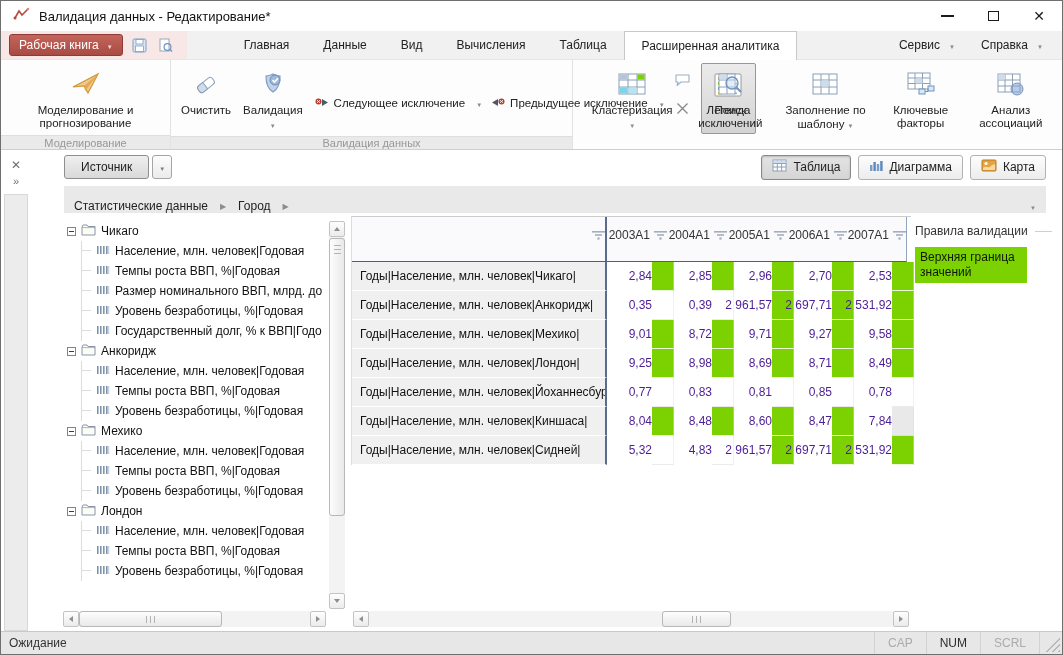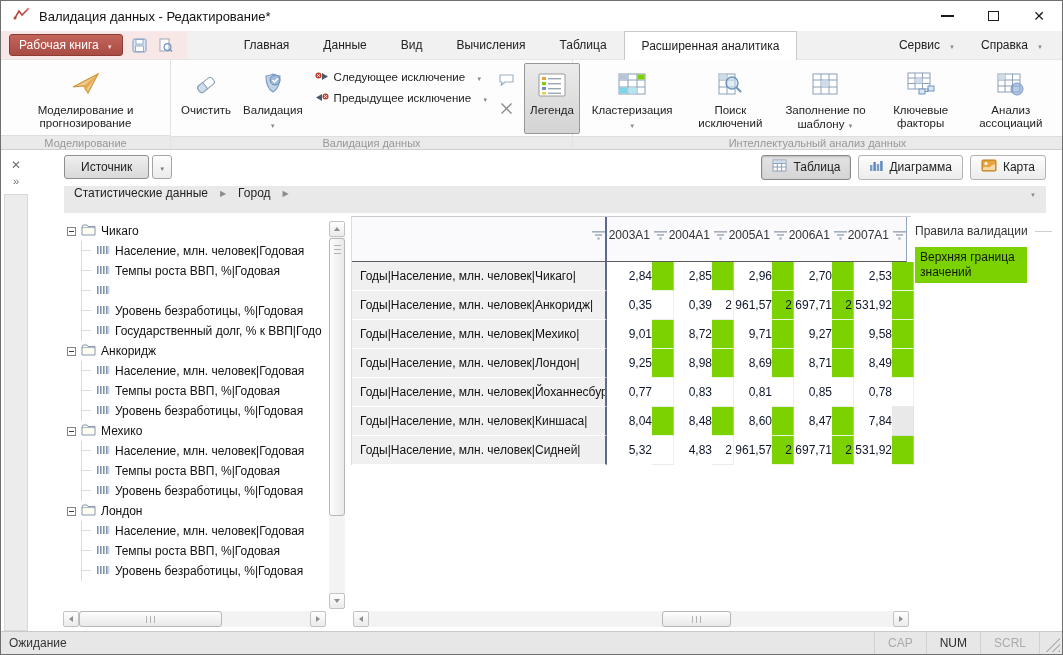--- a/index.html
+++ b/index.html
@@ -33,21 +33,21 @@
 
   
   .ribbonbody{height:91px;background:#fdfdfd;border-top:1px solid #e6e6e6;border-bottom:1px solid #cfcfcf;display:flex;flex:0 0 auto;}
   .rgroup{display:flex;flex-direction:column;border-right:1px solid #e2e2e2;}
   .rgroup-content{flex:1;display:flex;align-items:stretch;padding:3px 4px 2px 4px;}
   .rgroup-label{height:17px;background:#eaeaea;border-top:1px solid #dedede;color:#989898;font-size:11px;display:flex;align-items:center;justify-content:center;white-space:nowrap;padding:0 8px;}
   .bigbtn{display:flex;flex-direction:column;align-items:center;justify-content:flex-start;padding:4px 5px 2px 5px;text-align:center;font-size:11.5px;line-height:13px;color:#222;border:1px solid transparent;border-radius:2px;}
   .bigbtn .ic{height:34px;display:flex;align-items:center;justify-content:center;margin-bottom:2px;}
   .bigbtn.pressed{background:linear-gradient(#ebebeb,#d3d3d3);border:1px solid #979797;}
   .bigbtn .arr{color:#8a8a8a;margin-top:1px;}
-  .excol{display:flex;flex-direction:column;justify-content:flex-start;gap:9px;padding:8px 4px 0 6px;}
+  .excol{display:flex;flex-direction:row;justify-content:flex-start;gap:9px;padding:8px 4px 0 6px;}
   .exbtn{display:flex;align-items:center;gap:5px;font-size:11.5px;white-space:nowrap;color:#222;}
   .exbtn .arr{color:#8a8a8a;margin-left:6px;}
   .stackcol{display:flex;flex-direction:column;align-items:center;gap:10px;padding:8px 6px 0 4px;}
   .smbtn{width:20px;height:18px;display:flex;align-items:center;justify-content:center;color:#9aa7b5;}
 
   
   .workspace{flex:1;display:flex;min-height:0;background:#fff;}
   .leftrail{width:30px;flex:0 0 auto;display:flex;flex-direction:column;align-items:center;padding-top:7px;background:#fff;}
   .railbtn{width:18px;height:16px;display:flex;align-items:center;justify-content:center;color:#6f6f6f;font-size:12px;}
   .railstrip{margin-top:5px;width:24px;flex:1;background:#ececec;border:1px solid #d8d8d8;}
@@ -63,21 +63,21 @@
 
   .toolbar{height:34px;display:flex;align-items:center;padding:0 16px 0 33px;flex:0 0 auto;background:#fff;}
   .splitbtn{display:flex;align-items:center;gap:3px;}
   .splitmain{height:24px;background:linear-gradient(#efefef,#d9d9d9);border:1px solid #8f8f8f;border-radius:3px;padding:0 16px;display:flex;align-items:center;font-size:12px;color:#222;}
   .splitarrow{height:24px;width:20px;background:linear-gradient(#fdfdfd,#ebebeb);border:1px solid #a5a5a5;border-radius:3px;display:flex;align-items:center;justify-content:center;}
   .splitarrow .arr{color:#7d7d7d;}
   .viewbtns{margin-left:auto;display:flex;gap:7px;}
   .viewbtn{height:25px;display:flex;align-items:center;gap:6px;border:1px solid #b2b2b2;border-radius:3px;background:linear-gradient(#fdfdfd,#ececec);padding:0 10px;font-size:12px;color:#222;}
   .viewbtn.active{background:linear-gradient(#e3e3e3,#d5d5d5);border-color:#898989;box-shadow:inset 0 1px 2px rgba(0,0,0,.18);}
 
-  .breadcrumbbar{height:27px;margin:2px 16px 0 33px;background:#e9e9e9;display:flex;align-items:flex-start;padding:0 10px;flex:0 0 auto;}
+  .breadcrumbbar{height:27px;margin:2px 16px 0 33px;background:#e9e9e9;display:flex;align-items:flex-end;padding:0 10px;flex:0 0 auto;}
   .bcitem{font-size:12px;color:#222;}
   .bcsep{color:#8c8c8c;font-size:8px;margin:0 12px;}
   .bcarrow{margin-left:auto;color:#8a8a8a;}
 
   .content{flex:1;display:flex;min-height:0;padding-top:3px;}
   
   .treepanel{width:285px;margin-left:30px;flex:0 0 auto;position:relative;display:flex;flex-direction:column;}
   .treescroll{flex:1;padding:5px 20px 0 6px;overflow:hidden;}
   .tgrow{height:20px;display:flex;align-items:center;gap:5px;}
   .expander{width:9px;height:9px;border:1px solid #848484;background:#fff;position:relative;flex:0 0 auto;}
@@ -102,21 +102,21 @@
   .tri-r{width:0;height:0;border-top:3px solid transparent;border-bottom:3px solid transparent;border-left:4px solid #8f8f8f;}
 
   
   .gridarea{width:560px;margin-left:5px;flex:0 0 auto;display:flex;flex-direction:column;}
   .datatable{display:grid;grid-template-columns:255px repeat(5,60px);border-top:1px solid #cccccc;border-left:1px solid #dddddd;flex:0 0 auto;}
   .hcell{height:45px;background:#fafafc;border-bottom:1px solid #5c5c5c;display:flex;flex-direction:row;align-items:center;justify-content:flex-end;padding-bottom:7px;gap:4px;font-size:12px;color:#333;}
   .hcell .ylab{margin-bottom:1px;}
   .corner{border-right:2px solid #5b6a8d;}
   .lastcol{border-right:1px solid #93a4be;}
   .rhcell{height:29px;background:#f0f0f0;border-bottom:1px solid #ffffff;border-right:2px solid #5b6a8d;display:flex;align-items:center;padding:0 8px;font-size:12px;color:#111;white-space:nowrap;overflow:hidden;}
-  .dcell{height:29px;display:flex;align-items:center;justify-content:flex-end;padding-right:21px;font-size:12px;color:#0f172a;white-space:nowrap;margin-left:45px;}
+  .dcell{height:29px;display:flex;align-items:center;justify-content:flex-end;padding-right:21px;font-size:12px;color:#4c1d95;white-space:nowrap;margin-left:45px;}
   .dcell.g{background:var(--green,#7CD201);border-bottom:1px solid rgba(255,255,255,.85);border-right:1px solid rgba(255,255,255,.28);}
   .dcell.w{background:#fff;border-bottom:1px solid #ebebeb;border-right:1px solid #f0f0f0;}
   .dcell.m{background:#e9e9e9;border-bottom:1px solid #dfdfdf;border-right:1px solid #e3e3e3;}
   .gridspacer{flex:1;}
 
   
   .rulespanel{flex:1;margin-left:2px;padding:8px 10px 0 2px;min-width:0;}
   .rulestitle{display:flex;align-items:center;gap:7px;font-size:12px;color:#333;white-space:nowrap;}
   .rulestitle .line{flex:1;border-top:1px solid #cfcfcf;min-width:8px;}
   .rulebadge{margin-top:9px;background:var(--green,#7CD201);padding:3px 5px;font-size:12px;line-height:15px;color:#0f1a00;width:112px;}
@@ -347,21 +347,20 @@
             <svg width="30" height="26" viewBox="0 0 30 26">
                 <rect x="2" y="2" width="22" height="18" fill="#fff" stroke="#8aa0b8"></rect>
                 <path d="M2 8 H24 M2 14 H24 M9 2 V20 M16.5 2 V20" stroke="#8aa0b8"></path>
                 <rect x="2.5" y="2.5" width="6.5" height="5" fill="#cfdcec"></rect>
                 <circle cx="21" cy="17" r="6" fill="rgba(130,160,210,.55)" stroke="#7a94c0"></circle>
               </svg>
           </span>
           <span>Анализ ассоциаций</span>
         </div>
       </div>
-      <div class="rgroup-label">Интеллектуальный анализ данных</div>
     </div>
   </div>
 
   <div class="workspace">
     <div class="leftrail">
       <div class="railbtn">✕</div>
       <div class="railbtn" style="font-size:11px">»</div>
       <div class="railstrip"></div>
     </div>
 
@@ -449,20 +448,21 @@
               </div>
               <div class="tirow">
                 <span class="guide"></span>
                 <span><svg width="14" height="10" viewBox="0 0 14 10">
                     <rect x="1" y="1" width="1.6" height="8" fill="#7f93ab"></rect>
                     <rect x="4" y="1" width="1.6" height="8" fill="#7f93ab"></rect>
                     <rect x="7" y="1" width="1.6" height="8" fill="#7f93ab"></rect>
                     <rect x="10" y="1" width="1.6" height="8" fill="#7f93ab"></rect>
                     <rect x="12.4" y="1" width=".8" height="8" fill="#aab8c8"></rect>
                   </svg></span>
+                <span class="tlabel">Размер номинального ВВП, млрд. до</span>
               </div>
               <div class="tirow">
                 <span class="guide"></span>
                 <span><svg width="14" height="10" viewBox="0 0 14 10">
                     <rect x="1" y="1" width="1.6" height="8" fill="#7f93ab"></rect>
                     <rect x="4" y="1" width="1.6" height="8" fill="#7f93ab"></rect>
                     <rect x="7" y="1" width="1.6" height="8" fill="#7f93ab"></rect>
                     <rect x="10" y="1" width="1.6" height="8" fill="#7f93ab"></rect>
                     <rect x="12.4" y="1" width=".8" height="8" fill="#aab8c8"></rect>
                   </svg></span>

